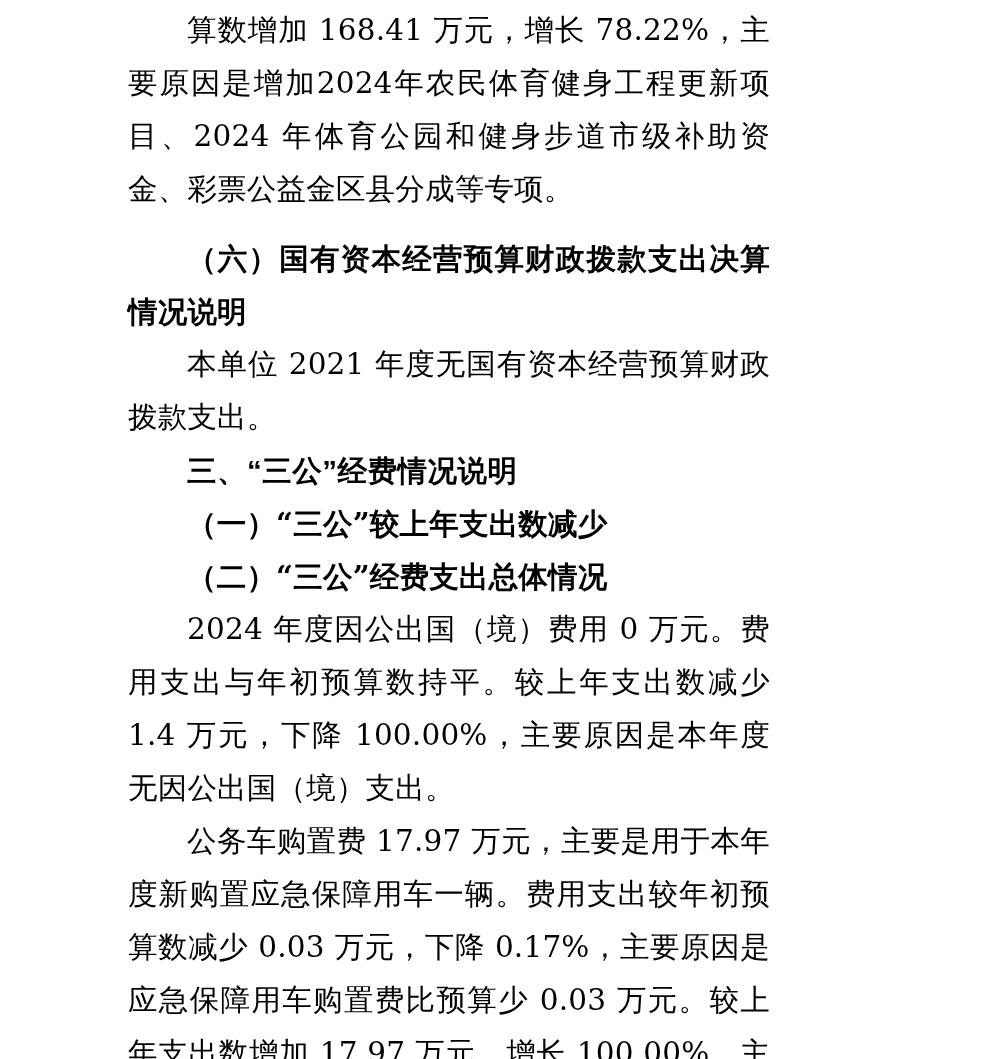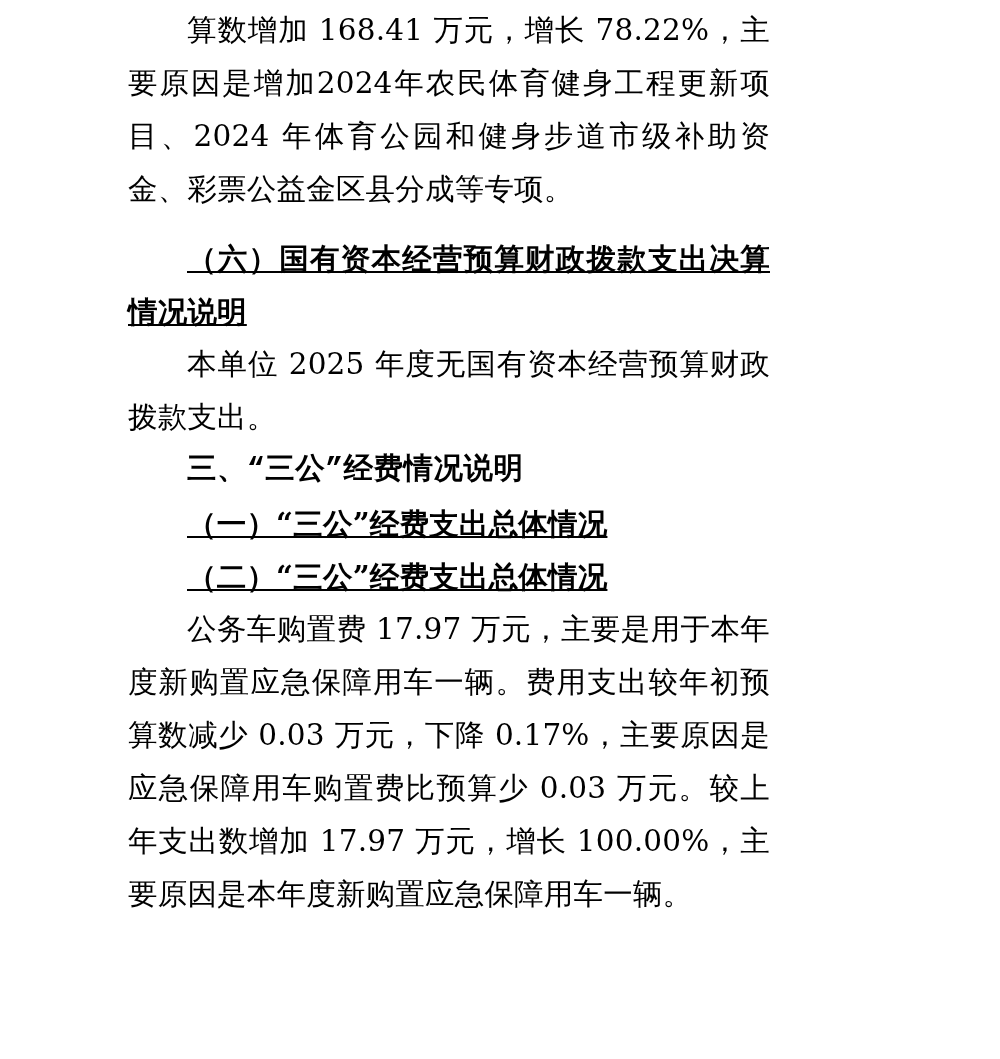--- a/index.html
+++ b/index.html
@@ -31,52 +31,52 @@
     text-align: justify;
     text-justify: inter-ideograph;
     letter-spacing: 0.2px;
   }
   p.indent {
     text-indent: 2em;
   }
   p.heading {
     font-weight: bold;
     text-indent: 2em;
-    font-family: Liberation Mono, monospace;
+    font-family: Liberation Sans, sans-serif;
     letter-spacing: 0.5px;
   }
   p.subheading {
     text-indent: 2em;
     font-weight: bold;
     font-family: "DejaVu Serif", "Liberation Serif", serif;
-    text-decoration: underline;
   }
   .blk {
     margin-bottom: 0;
   }
   .sp-top {
     margin-top: 16px;
   }
 </style>
 </head>
 <body>
 
 <div class="page">
   <div class="doc-body">
 
     <p class="indent blk">算数增加 168.41 万元，增长 78.22%，主要原因是增加2024年农民体育健身工程更新项目、2024 年体育公园和健身步道市级补助资金、彩票公益金区县分成等专项。</p>
 
     <p class="subheading blk sp-top">（六）国有资本经营预算财政拨款支出决算情况说明</p>
 
-    <p class="indent blk">本单位 2025 年度无国有资本经营预算财政拨款支出。</p>
+    <p class="indent blk">本单位 2021 年度无国有资本经营预算财政拨款支出。</p>
 
     <p class="heading blk">三、“三公”经费情况说明</p>
 
-    <p class="subheading blk">（一）“三公”经费支出总体情况</p>
+    <p class="subheading blk">（一）“三公”较上年支出数减少</p>
 
 
     <p class="subheading blk">（二）“三公”经费支出总体情况</p>
 
+    <p class="indent blk">2024 年度因公出国（境）费用 0 万元。费用支出与年初预算数持平。较上年支出数减少 1.4 万元，下降 100.00%，主要原因是本年度无因公出国（境）支出。</p>
 
     <p class="indent blk">公务车购置费 17.97 万元，主要是用于本年度新购置应急保障用车一辆。费用支出较年初预算数减少 0.03 万元，下降 0.17%，主要原因是应急保障用车购置费比预算少 0.03 万元。较上年支出数增加 17.97 万元，增长 100.00%，主要原因是本年度新购置应急保障用车一辆。</p>
 
   </div>
 </div>
 
 </body></html>

